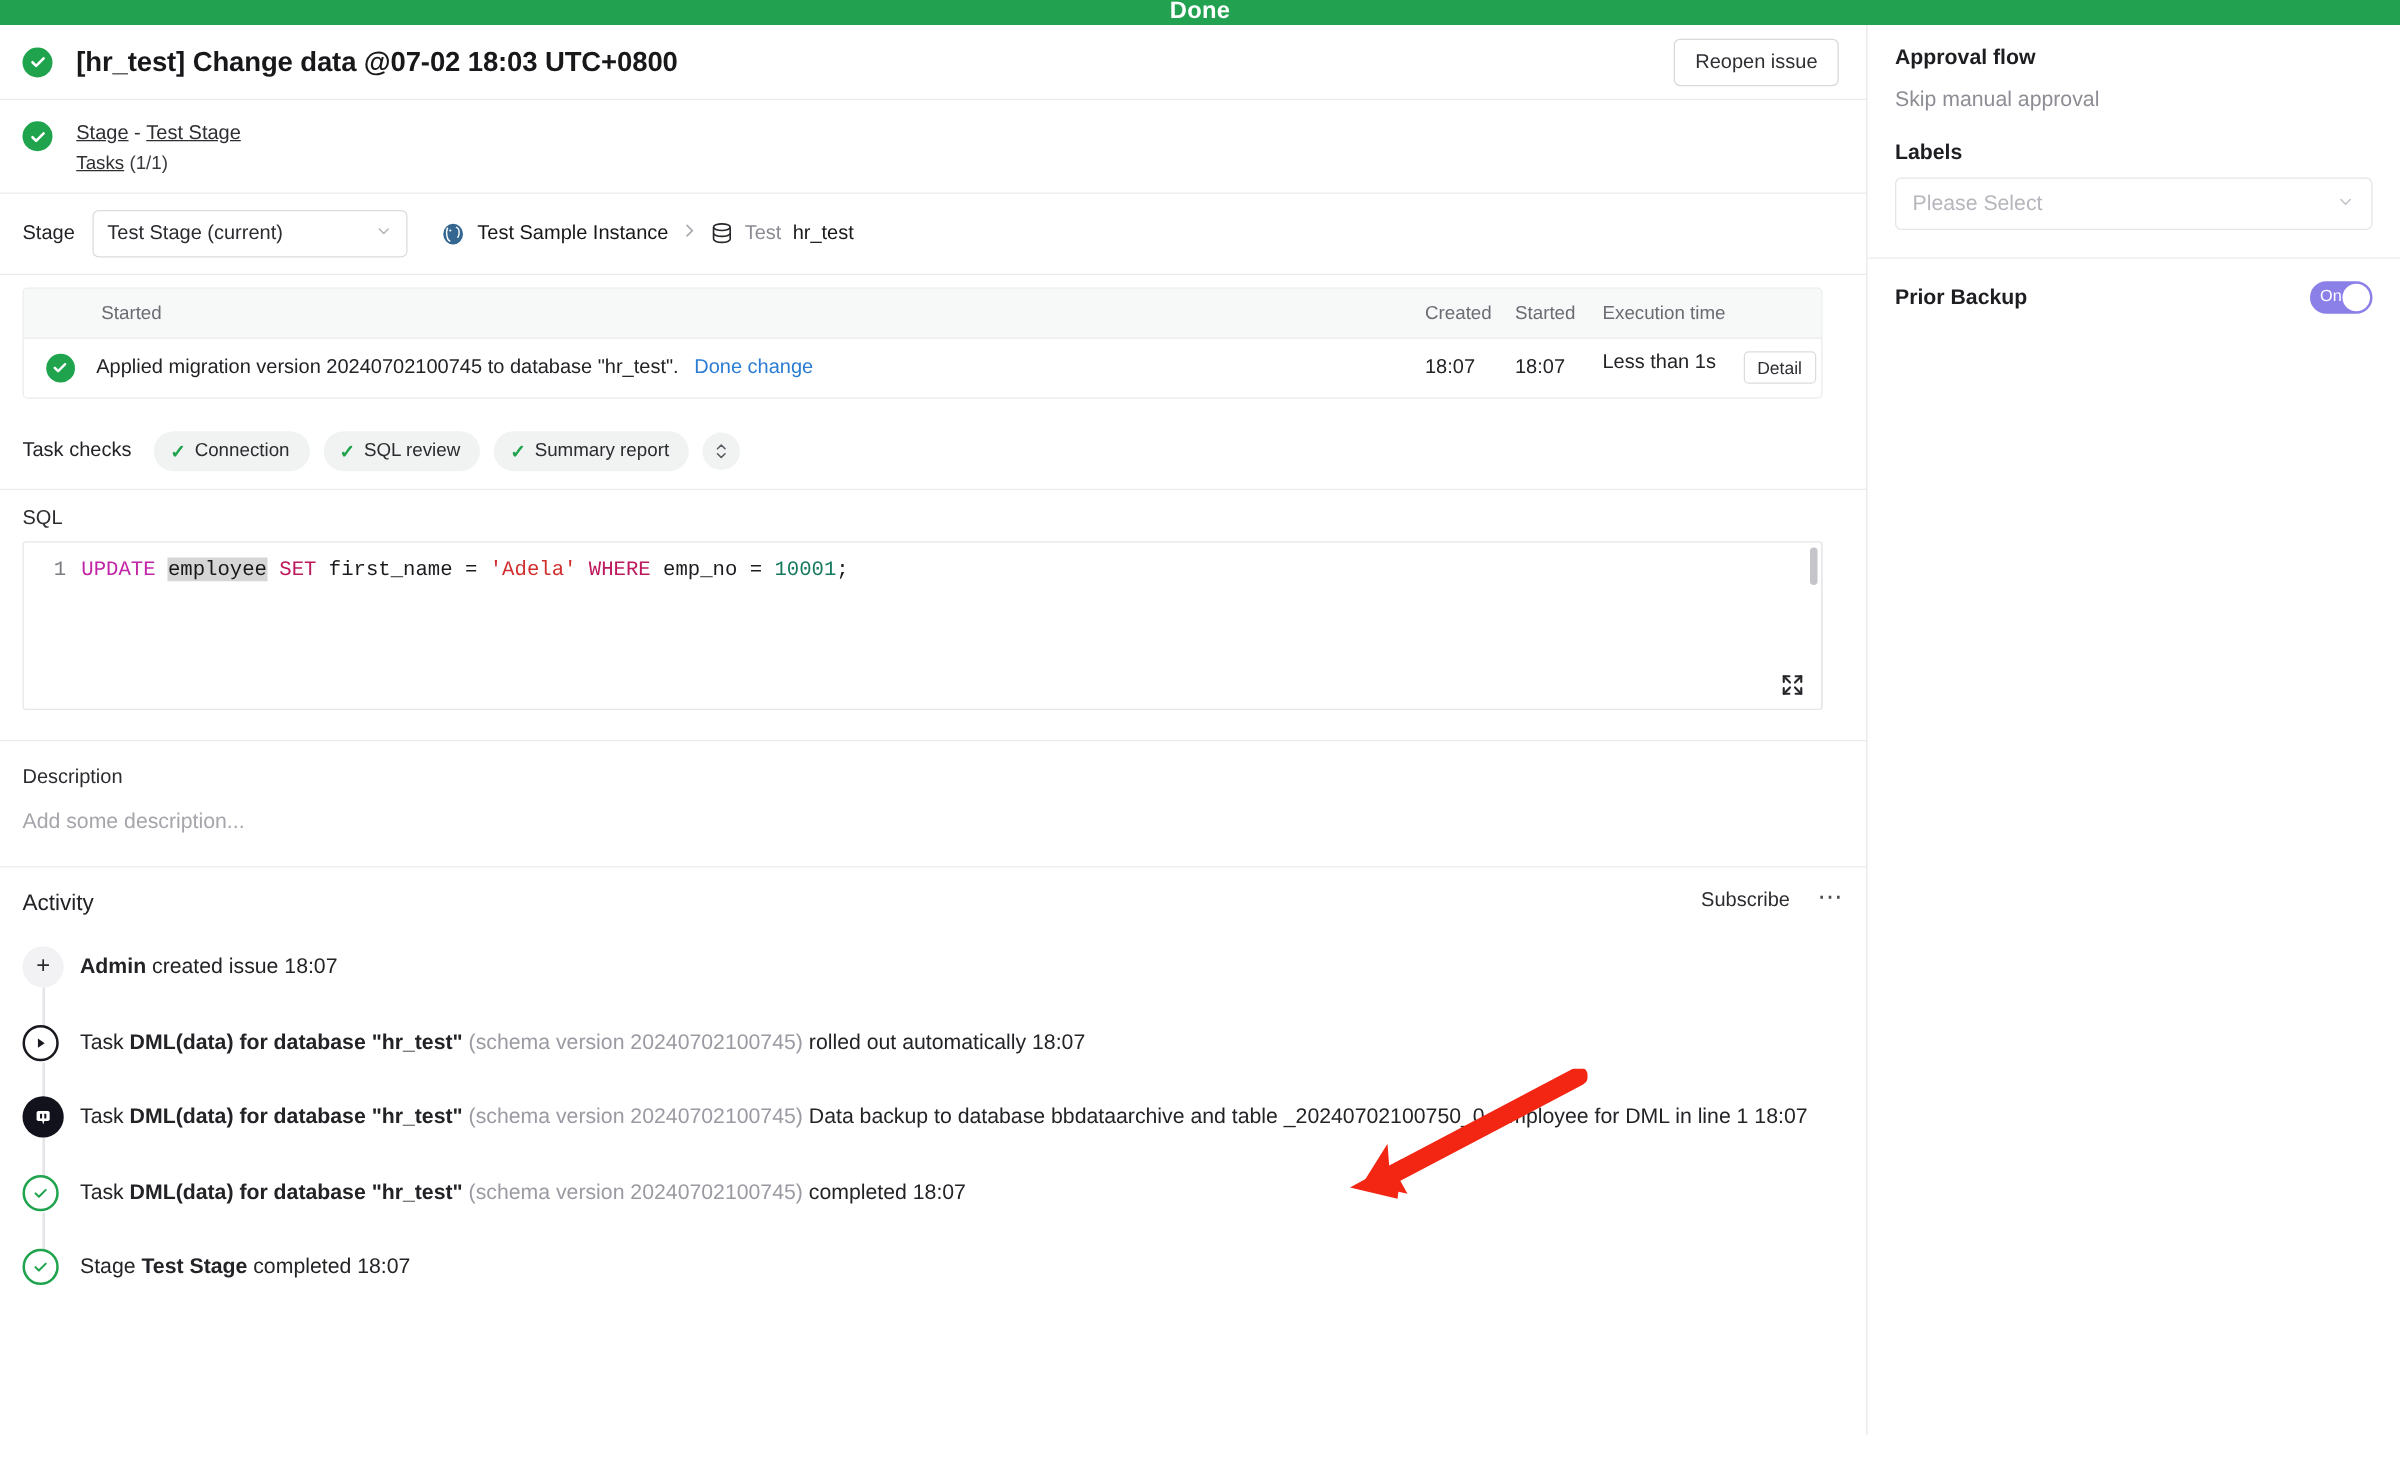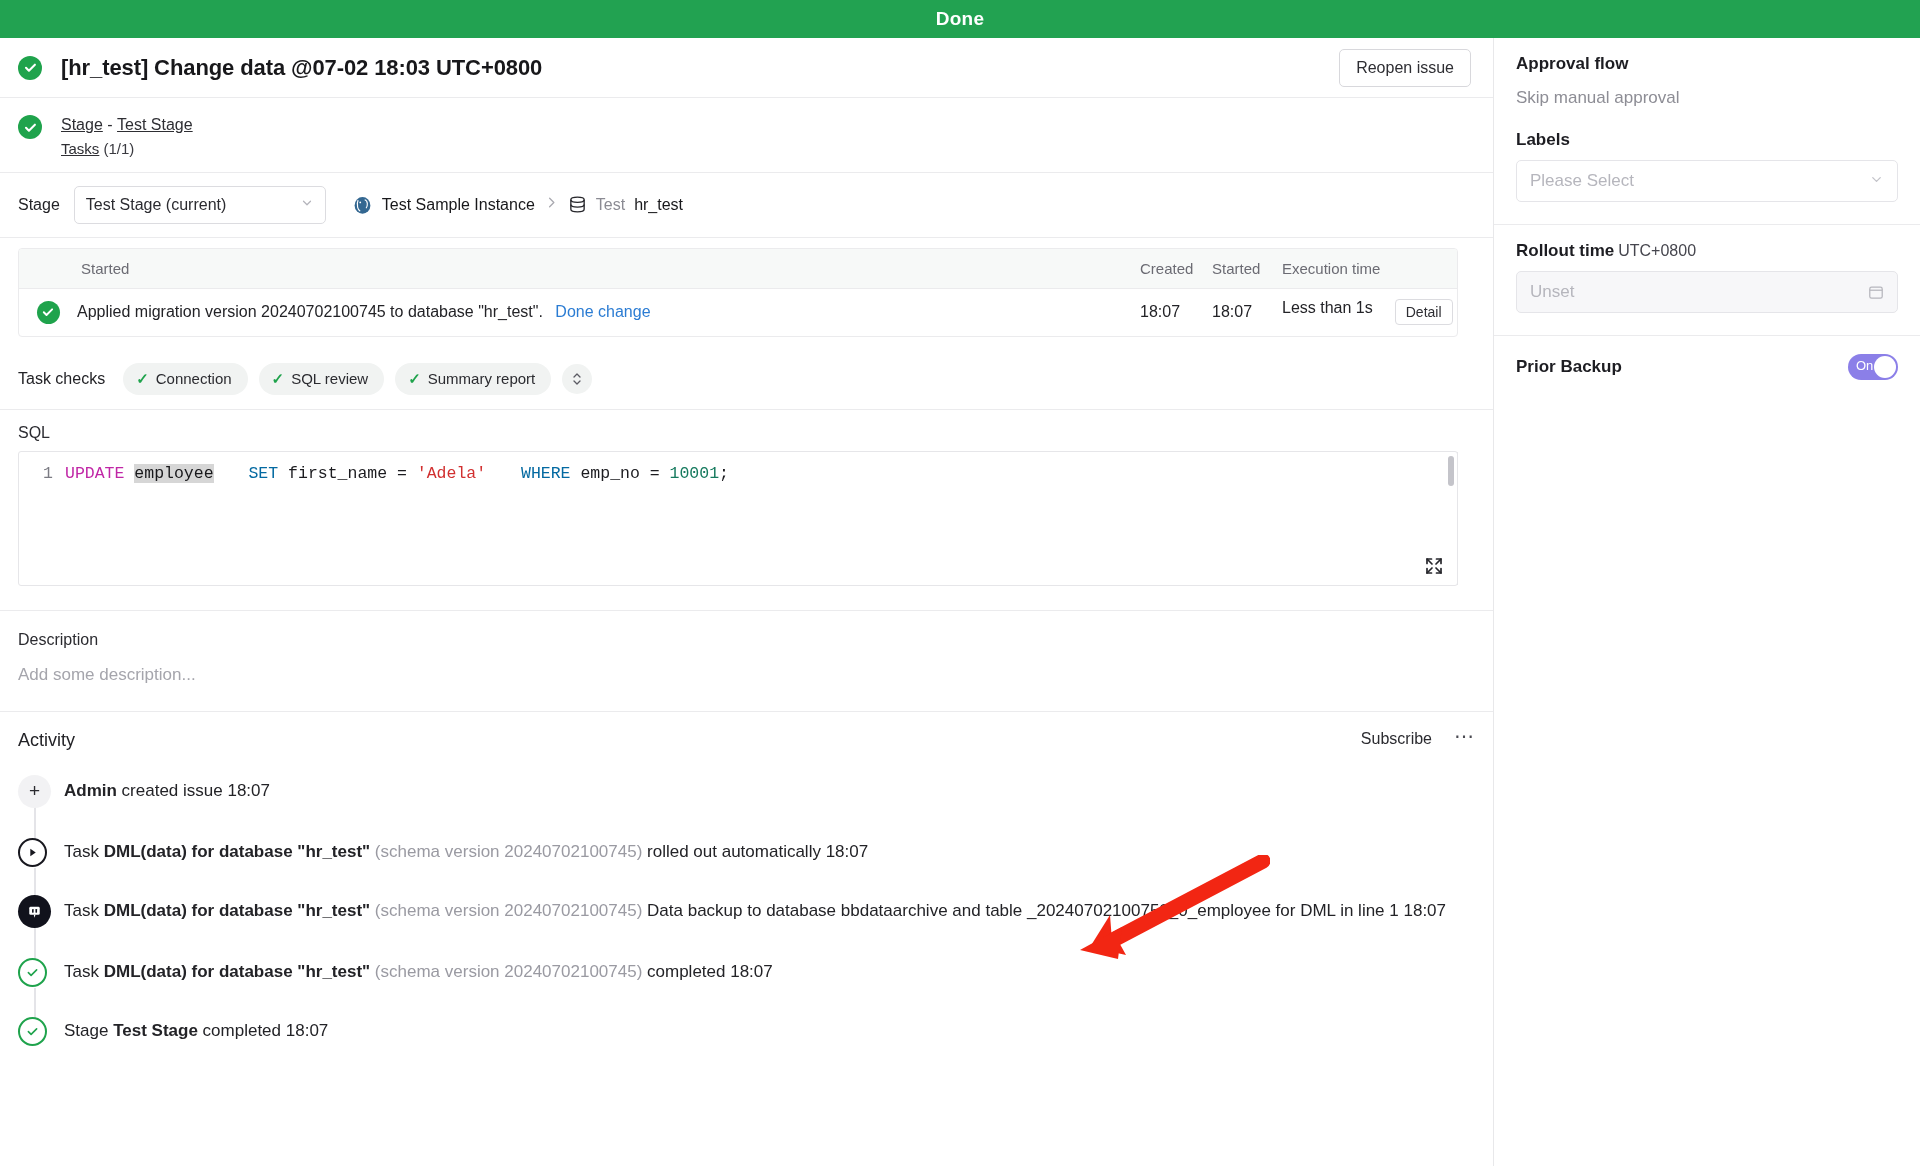--- a/index.html
+++ b/index.html
@@ -8,24 +8,24 @@
     width: 1920px; height: 1166px;
     font-family: "Liberation Sans", sans-serif;
     background: #ffffff;
     color: #18181b;
     overflow: hidden;
     position: relative;
   }
 
   
   .done-banner {
-    height: 38px;
+    height: 20px;
     background: #22a251;
     color: #ffffff;
-    display: flex; align-items: center; justify-content: center;
+    display: flex; align-items: flex-end; justify-content: center;
     font-size: 19px; font-weight: 700;
     letter-spacing: .2px;
   }
 
   
   .page { display: flex; height: 1128px; }
   .main-col { width: 1494px; border-right: 1px solid #e8e8ea; }
   .side-col { width: 426px; }
 
   
@@ -161,21 +161,21 @@
     position: relative; background: #fff;
   }
   .sql-line {
     display: flex; align-items: flex-start;
     padding: 12px 0 0 0;
     font-family: "Liberation Mono", monospace;
     font-size: 16.5px; line-height: 20px;
   }
   .gutter { width: 46px; text-align: right; color: #7b7b83; padding-right: 12px; }
   .kw-magenta { color: #c026a6; }
-  .kw-blue    { color: #0369a1; margin-left: 25px; }
+  .kw-blue    { color: #be185d; }
   .str-red    { color: #d12f2f; }
   .num-green  { color: #167a5e; }
   .tbl-hl     { background: #d6d6d6; }
   .code-plain { color: #1c1c20; }
   .sql-scrollbar {
     position: absolute; right: 3px; top: 4px;
     width: 6px; height: 30px; border-radius: 3px; background: #c4c4ca;
   }
   .expand-ico {
     position: absolute; right: 14px; bottom: 10px;
@@ -518,34 +518,20 @@
       <div class="side-input">
         <span>Please Select</span>
         <span class="caret">
           <svg width="15" height="15" viewBox="0 0 16 16" fill="none">
               <path d="M4 6l4 4 4-4" stroke="#c3c3c9" stroke-width="1.4" stroke-linecap="round" stroke-linejoin="round"></path>
             </svg>
         </span>
       </div>
     </div>
 
-    <div class="side-block">
-      <div class="side-h">
-        <span>Rollout time</span><span class="tz">UTC+0800</span>
-      </div>
-      <div class="side-input disabled">
-        <span>Unset</span>
-        <span class="cal-ico">
-          <svg viewBox="0 0 18 18" fill="none">
-              <rect x="2" y="3.5" width="14" height="12.5" rx="2" stroke="#b6b6bd" stroke-width="1.4"></rect>
-              <path d="M2 7h14" stroke="#b6b6bd" stroke-width="1.4"></path>
-            </svg>
-        </span>
-      </div>
-    </div>
 
     <div class="toggle-row">
       <span class="toggle-label">Prior Backup</span>
       <span class="toggle">
         <span class="on-txt">On</span>
         <span class="knob"></span>
       </span>
     </div>
   </div>
 </div>

